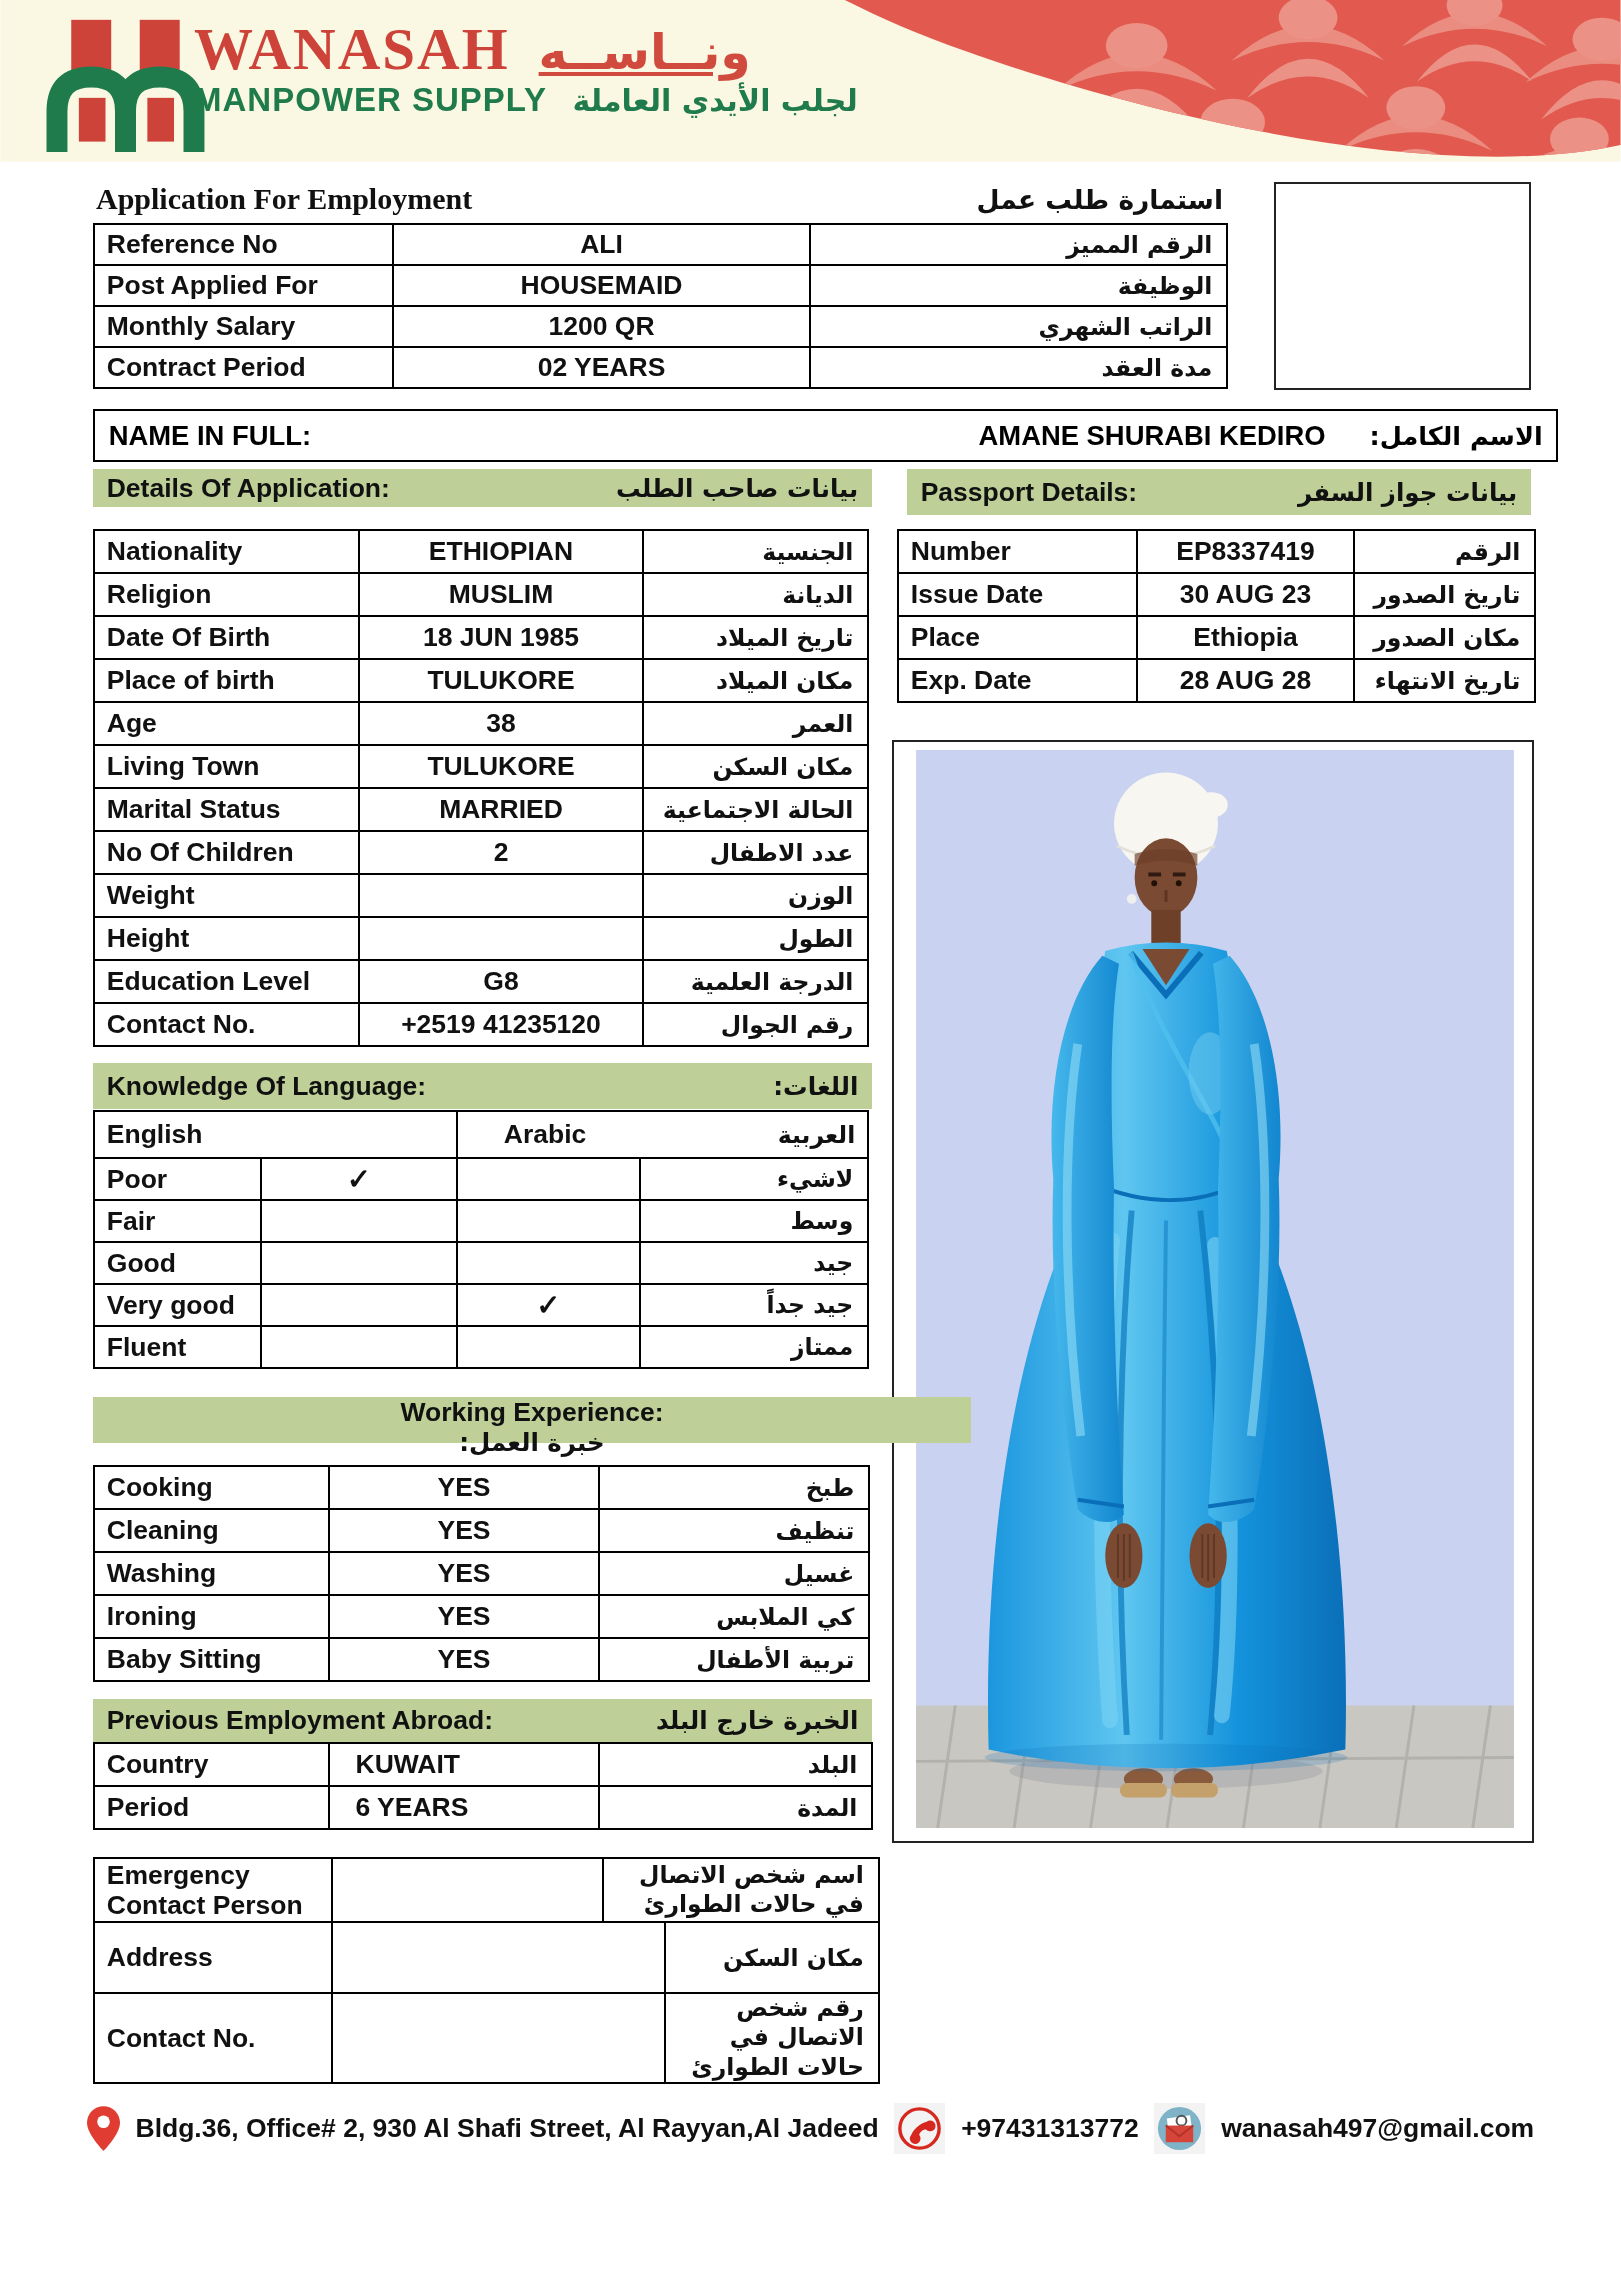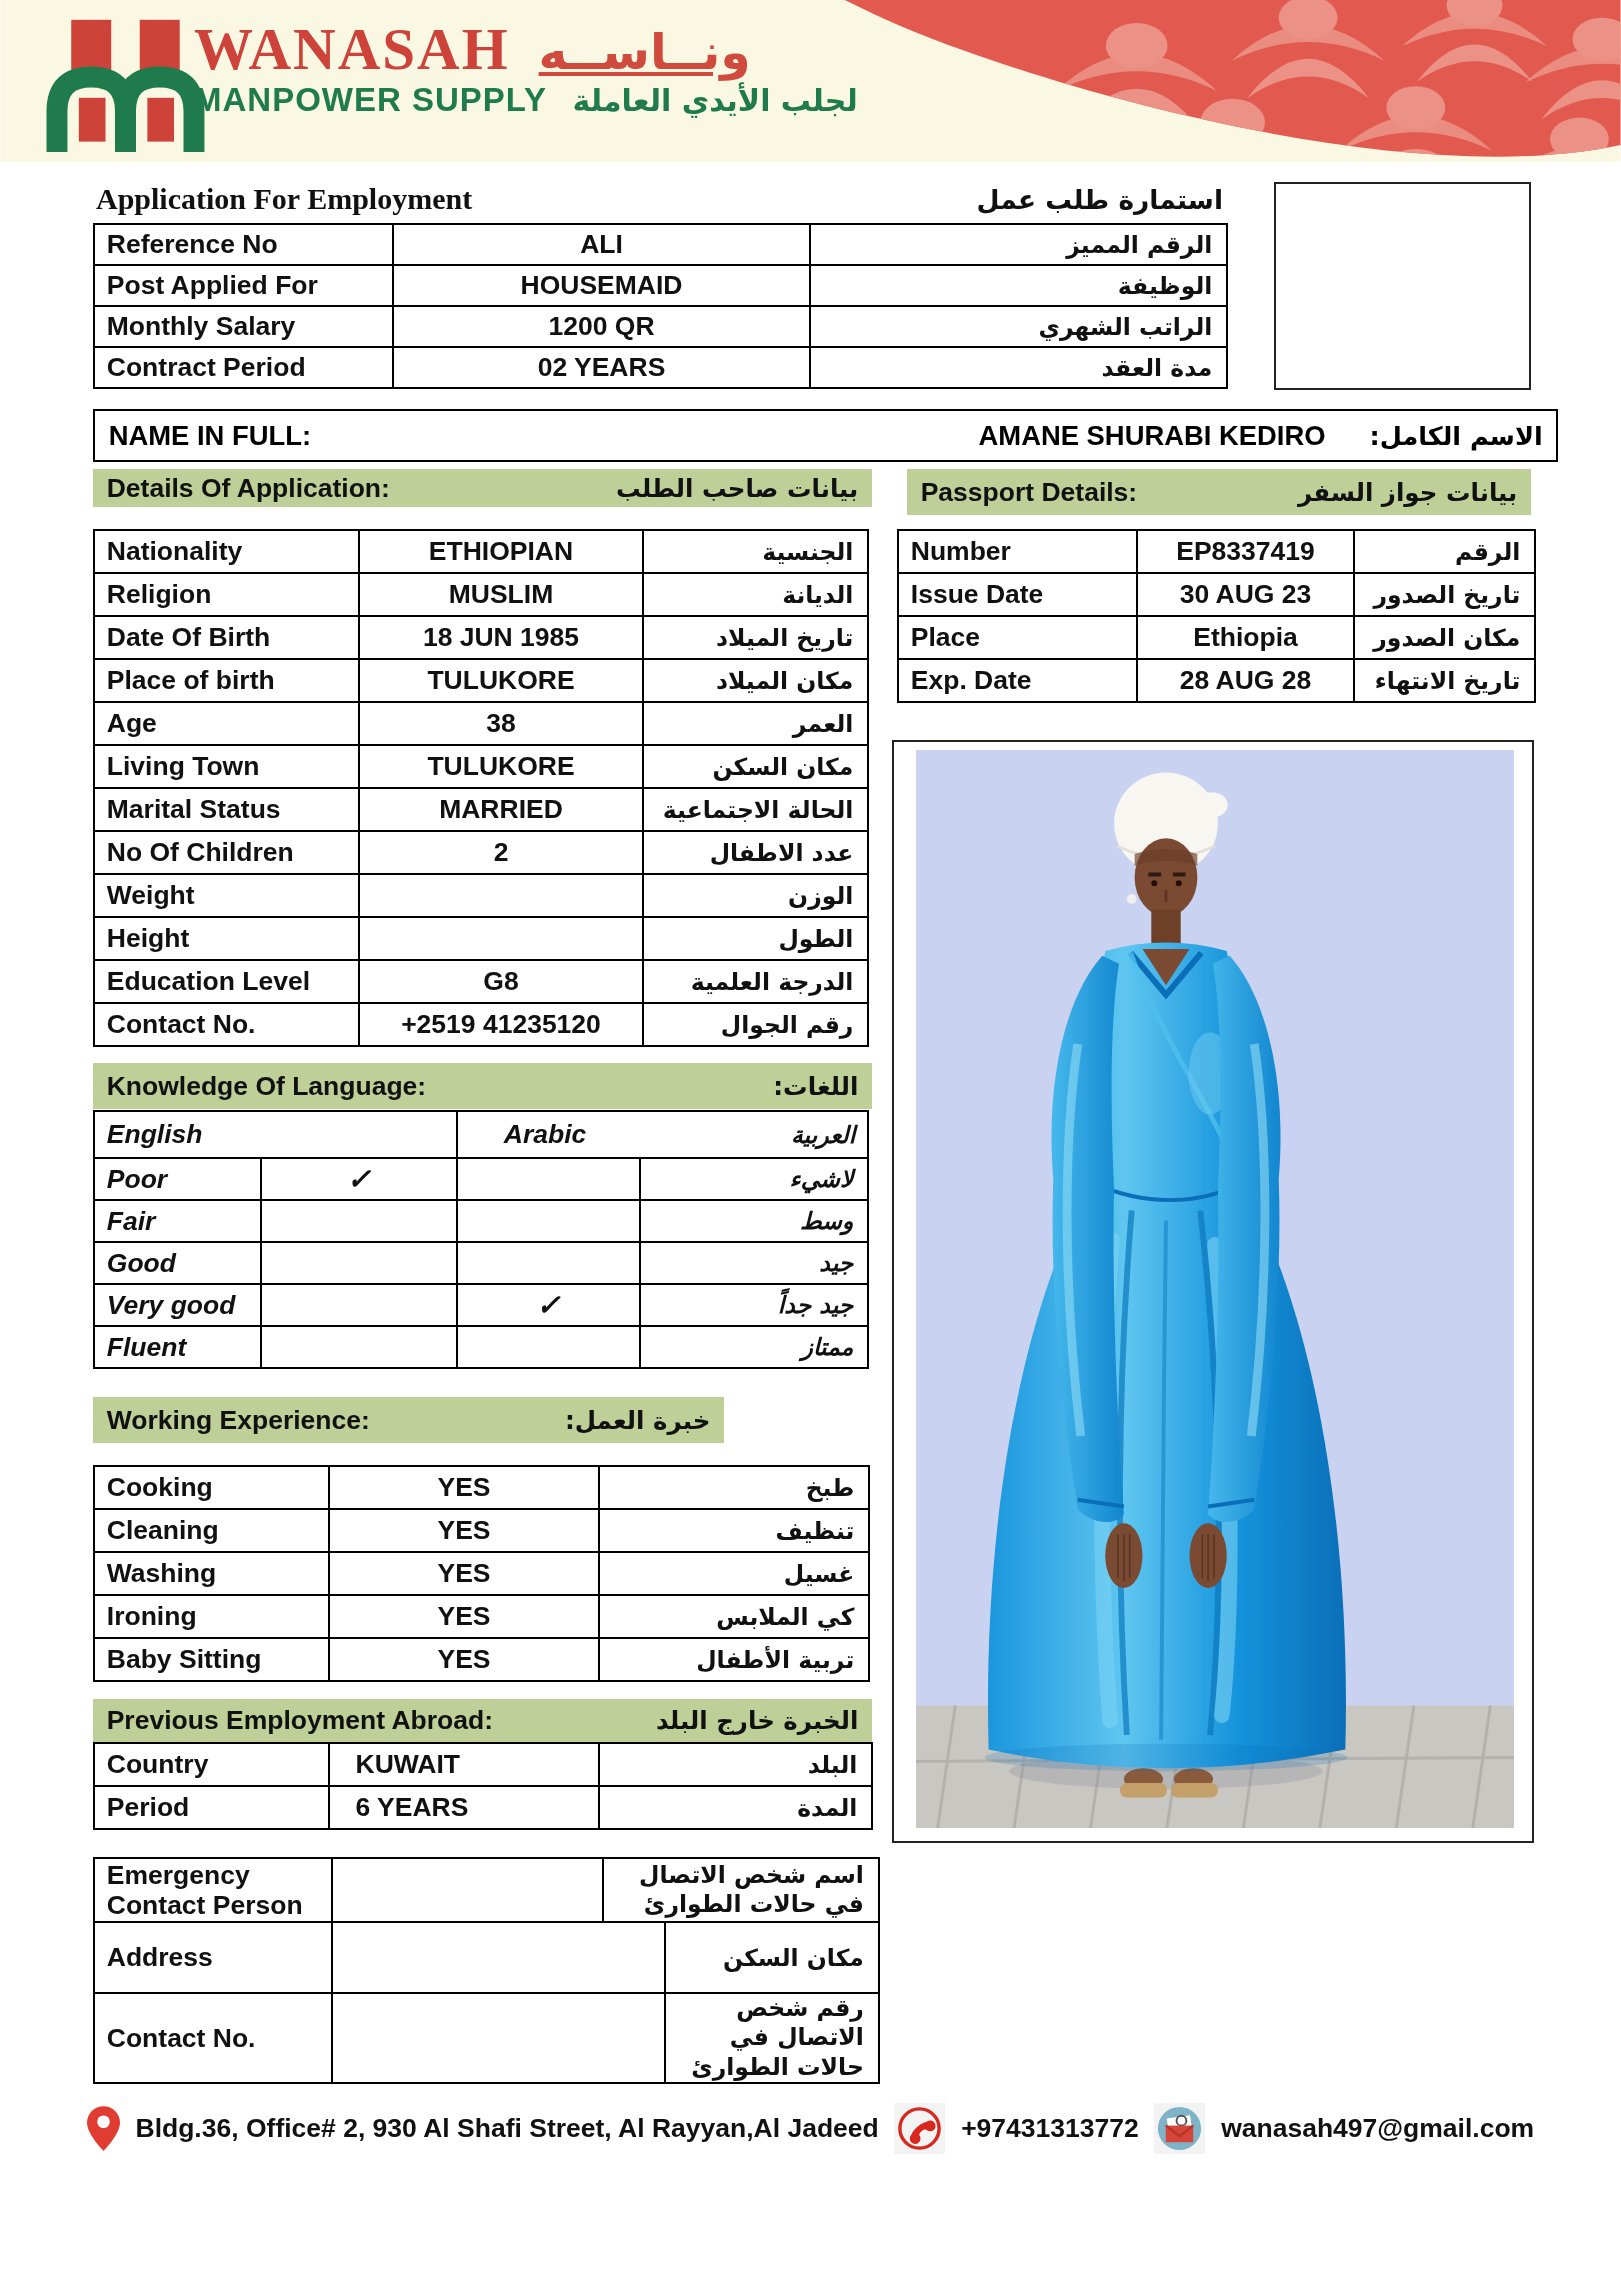--- a/index.html
+++ b/index.html
@@ -35,40 +35,40 @@
   td{border:2px solid #000;padding:0 11.8px;overflow:hidden;white-space:nowrap;
      font-weight:bold;font-size:26.5px;color:#111;}
   td.lbl{text-align:left;}
   td.val{text-align:center;}
   td.vleft{text-align:left;padding-left:25.5px;}
   td.ar{direction:rtl;text-align:right;font-family:"DejaVu Sans",sans-serif;font-size:23.5px;padding:0 13.7px;}
   td.chk{text-align:center;font-size:29px;}
   #app-table{left:93px;top:223px;}      #app-table tr{height:41px;}
   #details-table{left:93px;top:529px;}  #details-table tr{height:43px;}
   #passport-table{left:897px;top:529px;padding-left:28px;}#passport-table tr{height:43px;}
-  #lang-table{left:93px;top:1110px;}    #lang-table tr{height:42px;font-style:italic;} #lang-table tr.hdr{height:47px;}
+  #lang-table{left:93px;top:1110px;}    #lang-table tr{height:42px;} #lang-table tr.hdr{height:47px;}
   #exp-table{left:93px;top:1465px;border-radius:25px;}     #exp-table tr{height:43px;}
   #prev-table{left:93px;top:1742px;}    #prev-table tr{height:43px;}
   #emg-table{left:93px;top:1857px;}
   #emg-table td.ar{white-space:normal;line-height:1.25;}
   #emg-table td.lbl{white-space:normal;line-height:1.15;}
   .langhdr-split{display:flex;justify-content:space-between;align-items:center;margin-left:34px;}
 
   
   #photo-placeholder{left:1274px;top:182px;width:253px;height:204px;border:2px solid #222;background:#fff;}
   #name-row{left:93px;top:409px;width:1434px;height:49px;border:2px solid #000;
             display:flex;align-items:center;padding:0 13.7px;box-sizing:content-box;}
   #name-row .nl{font-weight:bold;font-size:27.4px;}
   #name-row .nv{font-weight:bold;font-size:27.4px;margin-left:auto;}
   #name-row .na{font-family:"DejaVu Sans",sans-serif;font-weight:bold;font-size:25.5px;direction:rtl;margin-left:44px;}
 
   #details-bar{left:93px;top:469px;width:779px;height:38px;}
   #passport-bar{left:907px;top:469px;width:624px;height:46px;}
   #lang-bar{left:93px;top:1063px;width:779px;height:46px;}
-  #exp-bar{left:93px;top:1397px;width:631px;height:46px;}
+  #exp-bar{left:93px;top:1397px;width:878px;height:46px;flex-direction:column;}
   #prev-bar{left:93px;top:1699px;width:779px;height:43px;}
 
   #photo-frame{left:892px;top:740px;width:638px;height:1099px;border:2px solid #222;background:#fff;}
   #photo-svg{left:916px;top:750px;width:598px;height:1078px;}
 
   
   #footer{left:0;top:2103px;width:1621px;display:flex;justify-content:center;align-items:center;gap:15.7px;}
   .f-text{font-weight:bold;font-size:26.5px;color:#111;}
   .f-ico{display:inline-block;}
 </style>

